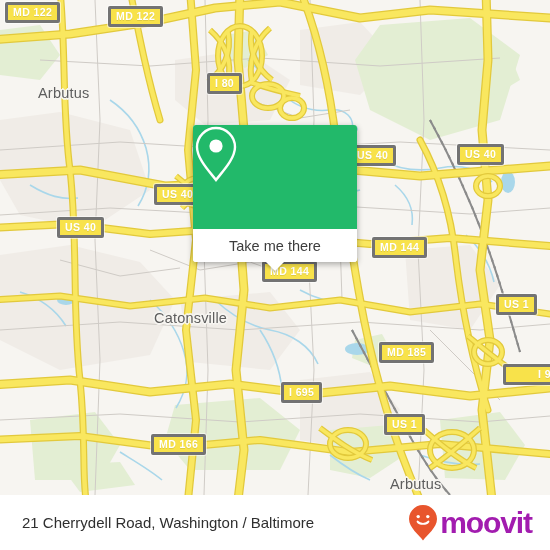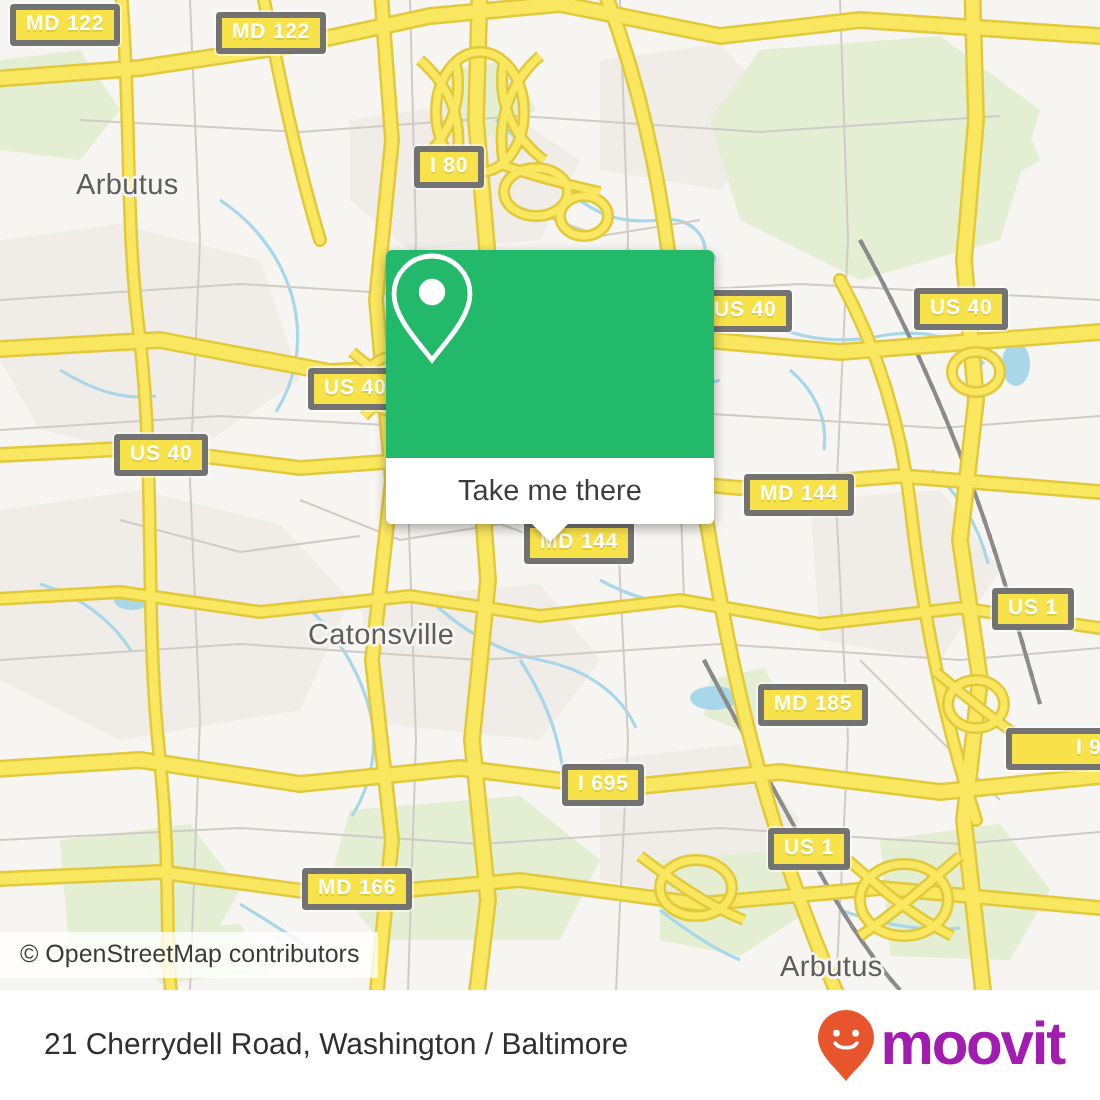--- a/index.html
+++ b/index.html
@@ -304,21 +304,20 @@
           <path d="M23 3 C12.5 3 4 11.5 4 22 C4 34 17 47 23 55 C29 47 42 34 42 22 C42 11.5 33.5 3 23 3 Z" fill="none" stroke="#ffffff" stroke-width="2.4"></path>
           <circle cx="23" cy="21" r="6.6" fill="#ffffff"></circle>
         </svg>
       </div>
       <div class="pop-foot">
         <span>Take me there</span>
       </div>
       <div id="pop-tail"></div>
     </div>
 
-    <div id="attribution">© OpenStreetMap contributors</div>
   </div>
 
   <div id="footer">
     <div id="footer-title">21 Cherrydell Road, Washington / Baltimore</div>
     <div id="brand">
       <svg width="30" height="38" viewBox="0 0 30 38">
         <path d="M15 1 C7.3 1 1 7.3 1 15 C1 23.5 11 31 15 36.5 C19 31 29 23.5 29 15 C29 7.3 22.7 1 15 1 Z" fill="#e8552d"></path>
         <circle cx="10.2" cy="12.6" r="1.7" fill="#ffffff"></circle>
         <circle cx="19.8" cy="12.6" r="1.7" fill="#ffffff"></circle>
         <path d="M9.6 17.6 C11.6 20.6 18.4 20.6 20.4 17.6" fill="none" stroke="#ffffff" stroke-width="1.9" stroke-linecap="round"></path>

